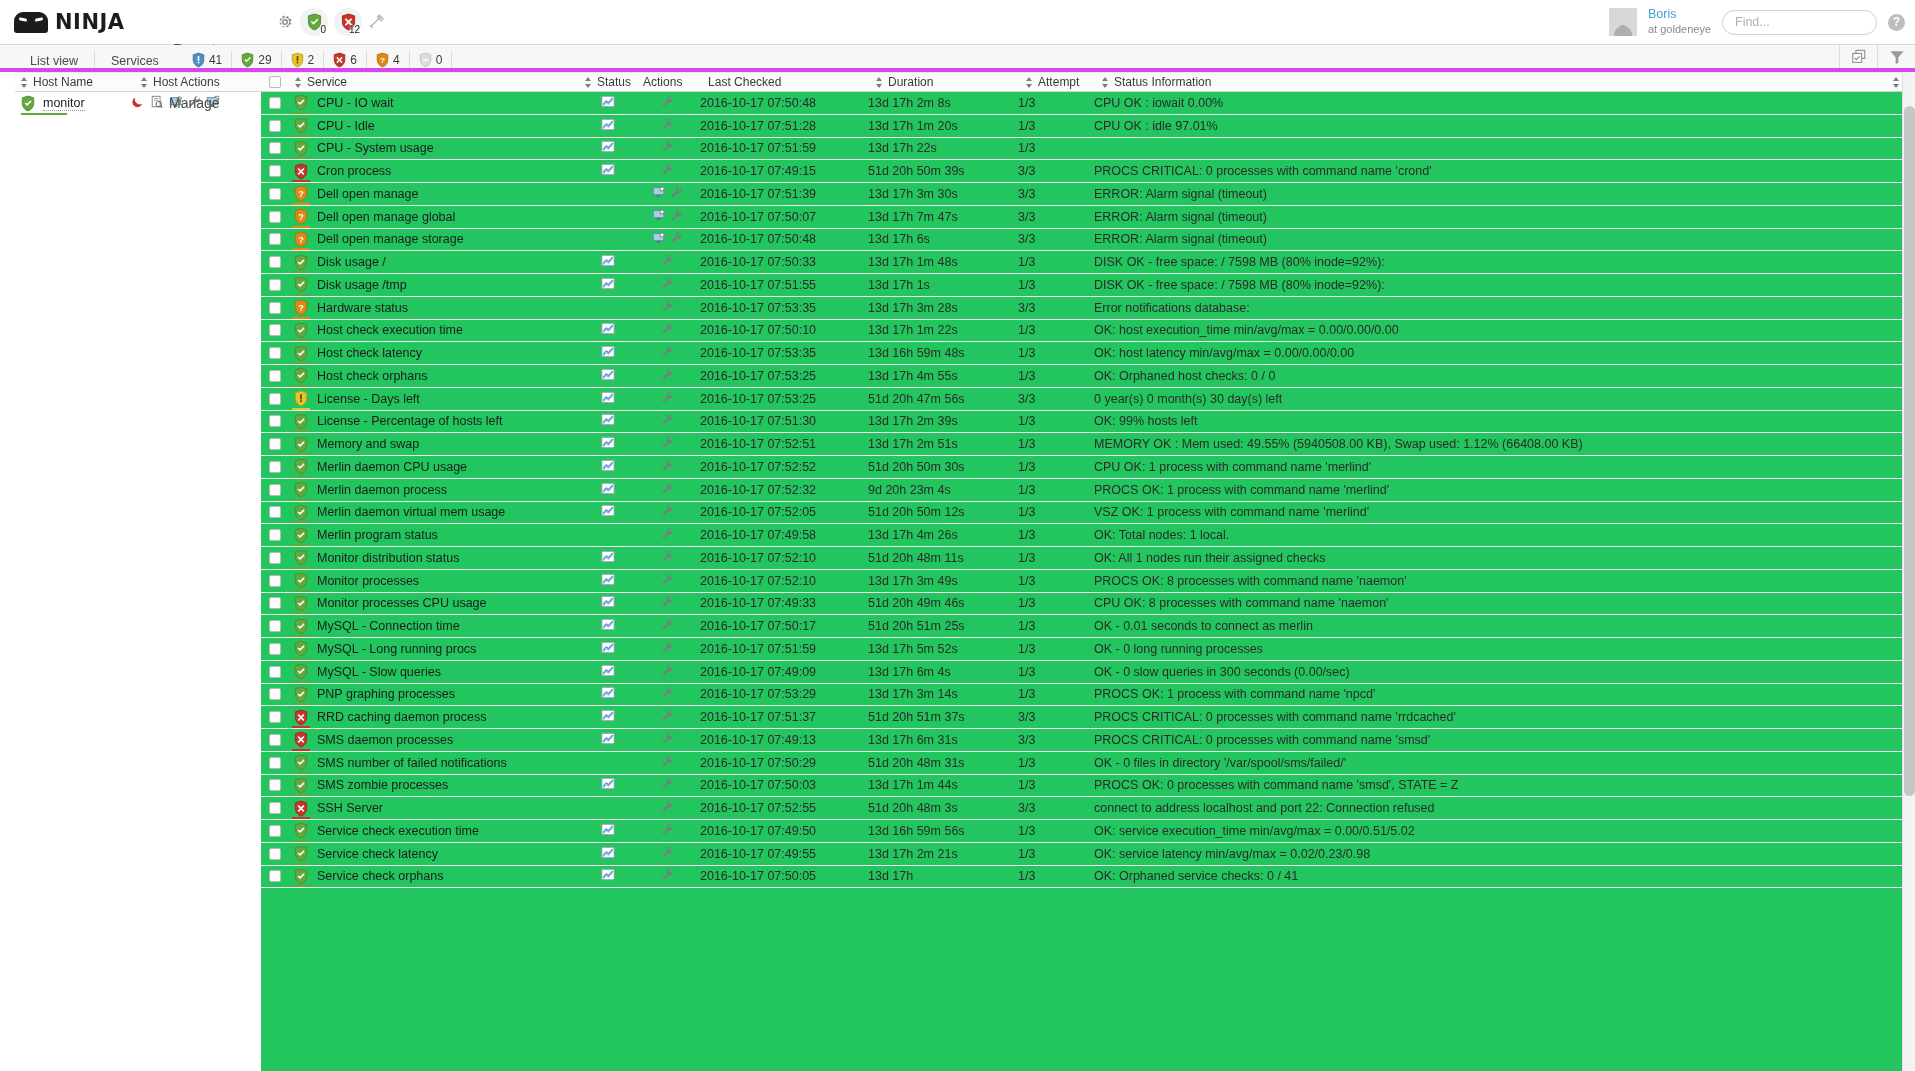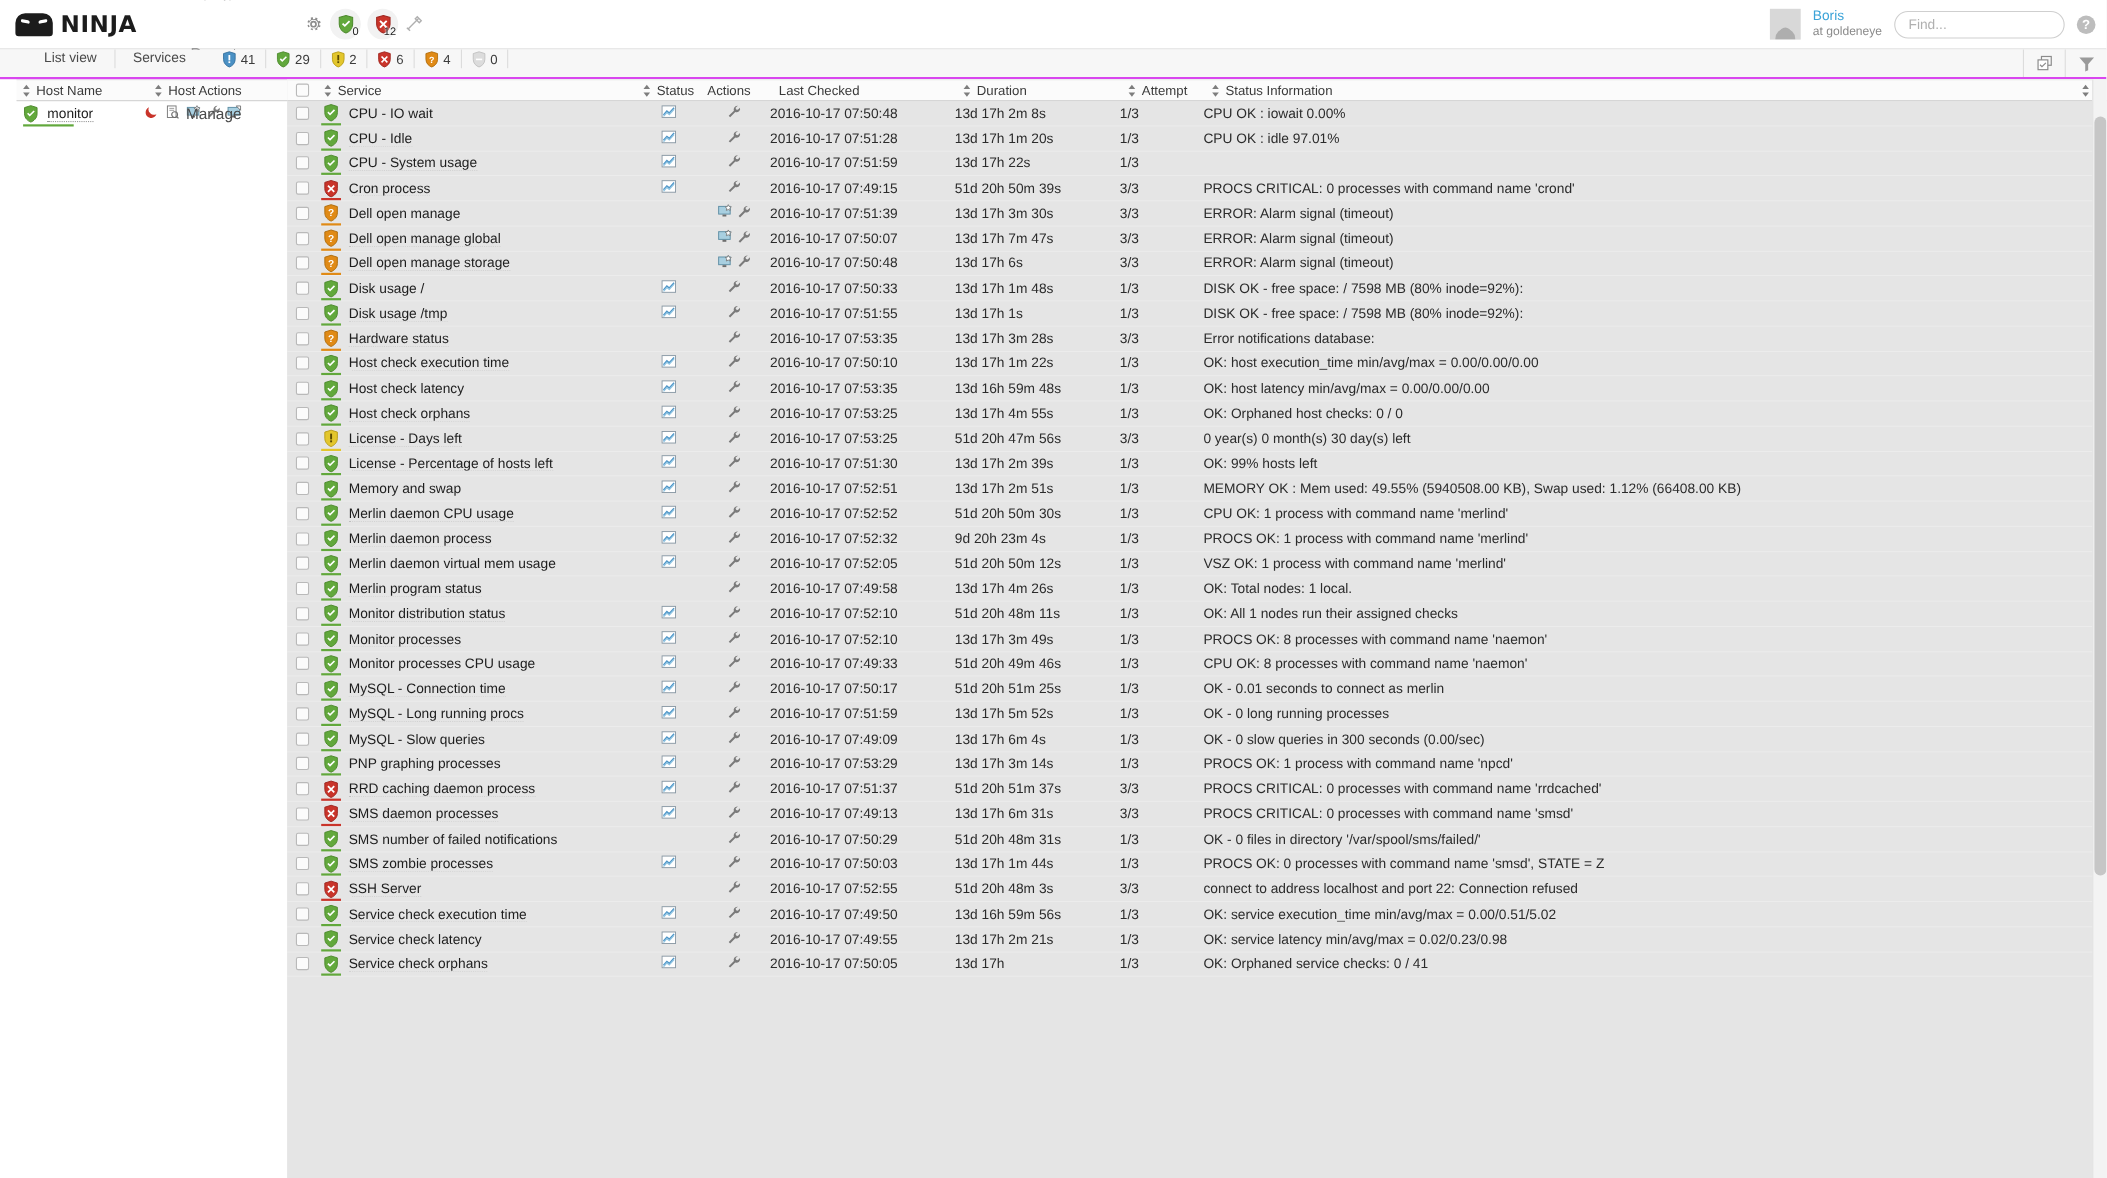--- a/index.html
+++ b/index.html
@@ -87,22 +87,22 @@
   .find-box::placeholder { color: #b0b0b0; }
   .help-icon {
     width: 17px; height: 17px; border-radius: 50%; background: #bdbdbd;
     color: #fff; font-size: 12px; font-weight: bold; display: flex;
     align-items: center; justify-content: center; cursor: pointer;
   }
 
   
   #subbar {
     height: 27px; background: #f7f7f7;
-    border-bottom: 2px solid #d946ef;
-    display: flex; align-items: flex-start; padding-left: 24px;
+    border-bottom: 4px solid #d946ef;
+    display: flex; align-items: flex-end; padding-left: 14px;
     position: relative;
   }
   .sub-item {
     font-size: 12.5px; color: #4a4a4a; padding: 0 16px;
     cursor: pointer; white-space: nowrap;
   }
   .sub-sep { width: 1px; height: 17px; background: #dcdcdc; }
   .count-group { display: flex; align-items: center; padding-left: 8px; }
   .count-cell {
     display: flex; align-items: center; gap: 4px;
@@ -120,21 +120,21 @@
     cursor: pointer; border-left: 1px solid #dcdcdc;
   }
 
   
   .shield { display: inline-block; vertical-align: middle; }
 
   
   #main { display: flex; height: calc(1071px - 45px - 27px); margin-left: 15px; }
 
   #hostpane { width: 246px; flex: 0 0 246px; background: #fff; }
-  #svcpane  { flex: 1 1 auto; background: #e5e5e5; position: relative; overflow: hidden; }
+  #svcpane  { flex: 1 1 auto; background: #22c55e; position: relative; overflow: hidden; }
 
   .hdr-row {
     height: 20px; background: #fbfbfb;
     border-bottom: 1px solid #d2d2d2; border-top: 1px solid #e8e8e8;
     display: flex; align-items: center;
     font-size: 12px; color: #3a3a3a;
   }
   .hdr-cell {
     display: flex; align-items: center; gap: 5px;
     height: 100%; padding: 0 6px; white-space: nowrap; cursor: pointer;

